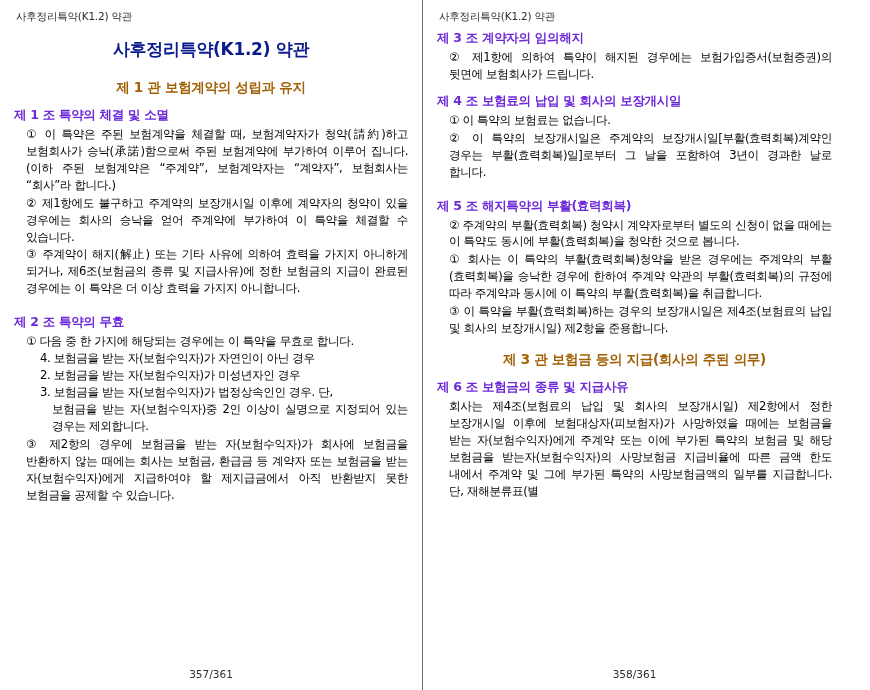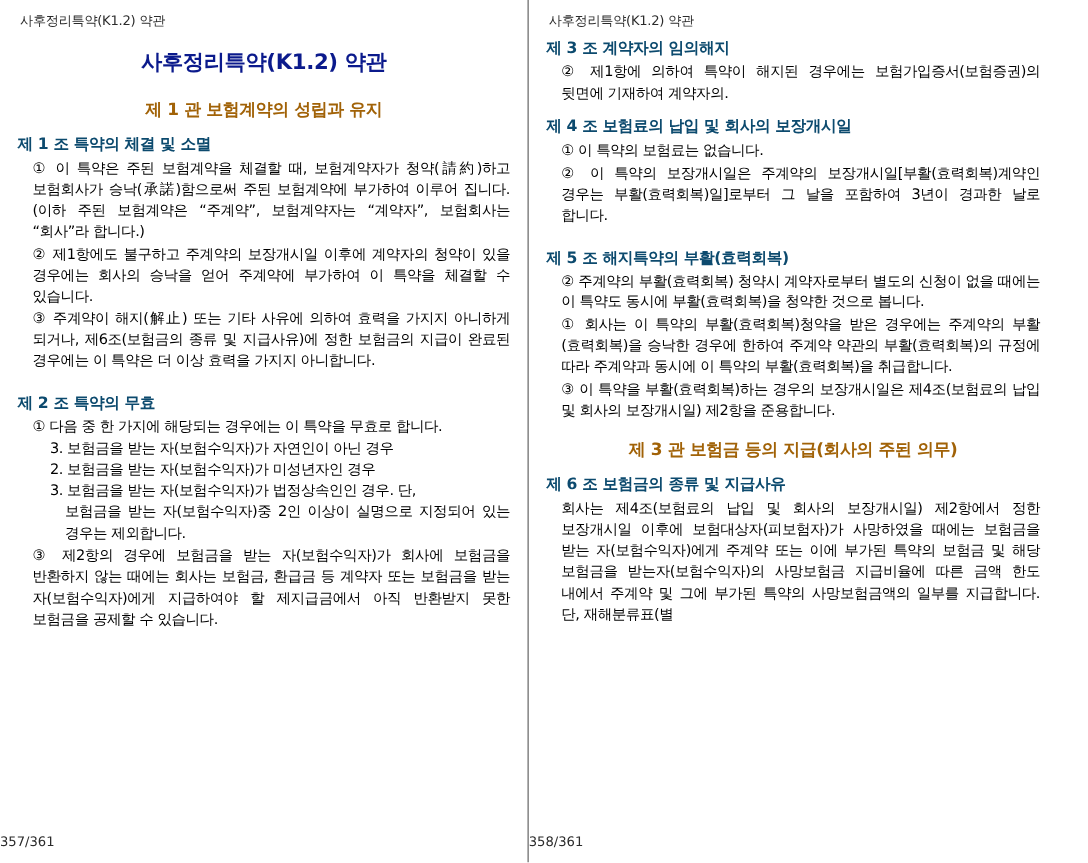--- a/index.html
+++ b/index.html
@@ -52,21 +52,21 @@
     color: #a16207;
     font-size: 13.5px;
     font-weight: bold;
     margin: 18px 0 10px 0;
     letter-spacing: -0.3px;
   }
   .part-title.tight {
     margin: 14px 0 8px 0;
   }
   .article-title {
-    color: #0c4a6e;
+    color: #6d28d9;
     font-size: 12.5px;
     font-weight: bold;
     margin: 10px 0 2px 0;
     letter-spacing: -0.3px;
   }
   .article-title.first {
     margin-top: 6px;
   }
   .para {
     font-size: 11.6px;
@@ -99,21 +99,21 @@
     text-align: justify;
     letter-spacing: -0.35px;
     word-break: keep-all;
   }
   .gap-sm { height: 7px; }
   .page-number {
     position: absolute;
     bottom: 10px;
     left: 0;
     right: 0;
-    text-align: left;
+    text-align: center;
     font-size: 10.5px;
     color: #2b2b2b;
   }
 </style>
 </head>
 <body>
 
 <div class="spread">
 
   <div class="page page-left">
@@ -125,34 +125,34 @@
 
     <div class="article-title first">제 1 조 특약의 체결 및 소멸</div>
     <p class="para">① 이 특약은 주된 보험계약을 체결할 때, 보험계약자가 청약(請約)하고 보험회사가 승낙(承諾)함으로써 주된 보험계약에 부가하여 이루어 집니다.(이하 주된 보험계약은 “주계약”, 보험계약자는 “계약자”, 보험회사는 “회사”라 합니다.)</p>
     <p class="para">② 제1항에도 불구하고 주계약의 보장개시일 이후에 계약자의 청약이 있을 경우에는 회사의 승낙을 얻어 주계약에 부가하여 이 특약을 체결할 수 있습니다.</p>
     <p class="para">③ 주계약이 해지(解止) 또는 기타 사유에 의하여 효력을 가지지 아니하게 되거나, 제6조(보험금의 종류 및 지급사유)에 정한 보험금의 지급이 완료된 경우에는 이 특약은 더 이상 효력을 가지지 아니합니다.</p>
 
     <div class="gap-sm"></div>
 
     <div class="article-title">제 2 조 특약의 무효</div>
     <p class="para">① 다음 중 한 가지에 해당되는 경우에는 이 특약을 무효로 합니다.</p>
-    <p class="sub">3. 보험금을 받는 자(보험수익자)가 자연인이 아닌 경우</p>
+    <p class="sub">4. 보험금을 받는 자(보험수익자)가 자연인이 아닌 경우</p>
     <p class="sub">2. 보험금을 받는 자(보험수익자)가 미성년자인 경우</p>
     <p class="sub">3. 보험금을 받는 자(보험수익자)가 법정상속인인 경우. 단,</p>
     <p class="sub2">보험금을 받는 자(보험수익자)중 2인 이상이 실명으로 지정되어 있는 경우는 제외합니다.</p>
     <p class="para">③ 제2항의 경우에 보험금을 받는 자(보험수익자)가 회사에 보험금을 반환하지 않는 때에는 회사는 보험금, 환급금 등 계약자 또는 보험금을 받는 자(보험수익자)에게 지급하여야 할 제지급금에서 아직 반환받지 못한 보험금을 공제할 수 있습니다.</p>
 
     <div class="page-number">357/361</div>
   </div>
 
   <div class="page page-right">
     <div class="running-head">사후정리특약(K1.2) 약관</div>
 
     <div class="article-title first">제 3 조 계약자의 임의해지</div>
-    <p class="para">② 제1항에 의하여 특약이 해지된 경우에는 보험가입증서(보험증권)의 뒷면에 기재하여 계약자의.</p>
+    <p class="para">② 제1항에 의하여 특약이 해지된 경우에는 보험가입증서(보험증권)의 뒷면에 보험회사가 드립니다.</p>
 
 
     <div class="article-title">제 4 조 보험료의 납입 및 회사의 보장개시일</div>
     <p class="para">① 이 특약의 보험료는 없습니다.</p>
     <p class="para">② 이 특약의 보장개시일은 주계약의 보장개시일[부활(효력회복)계약인 경우는 부활(효력회복)일]로부터 그 날을 포함하여 3년이 경과한 날로 합니다.</p>
 
     <div class="gap-sm"></div>
 
     <div class="article-title">제 5 조 해지특약의 부활(효력회복)</div>
     <p class="para">② 주계약의 부활(효력회복) 청약시 계약자로부터 별도의 신청이 없을 때에는 이 특약도 동시에 부활(효력회복)을 청약한 것으로 봅니다.</p>

